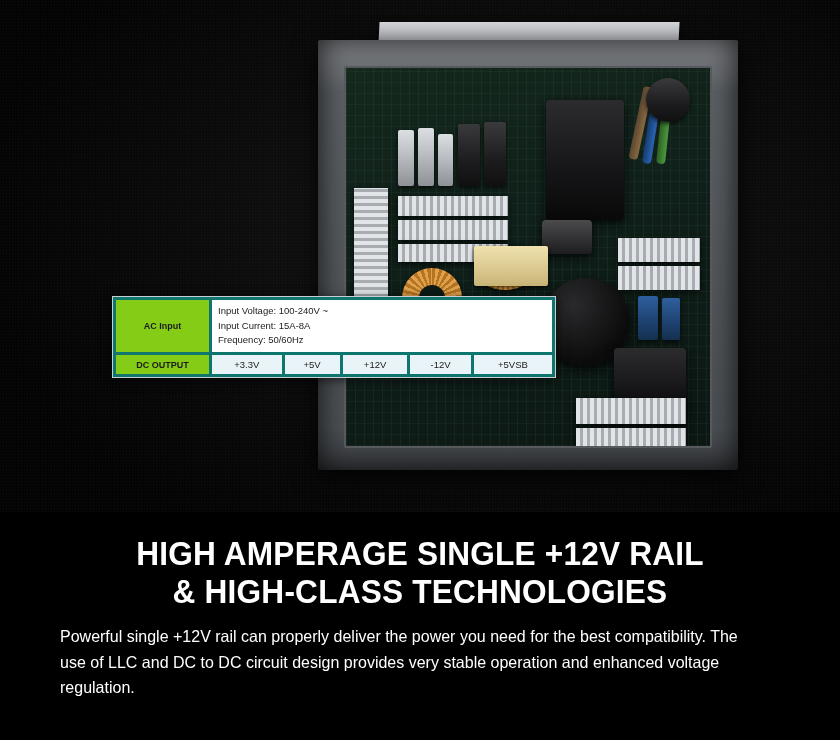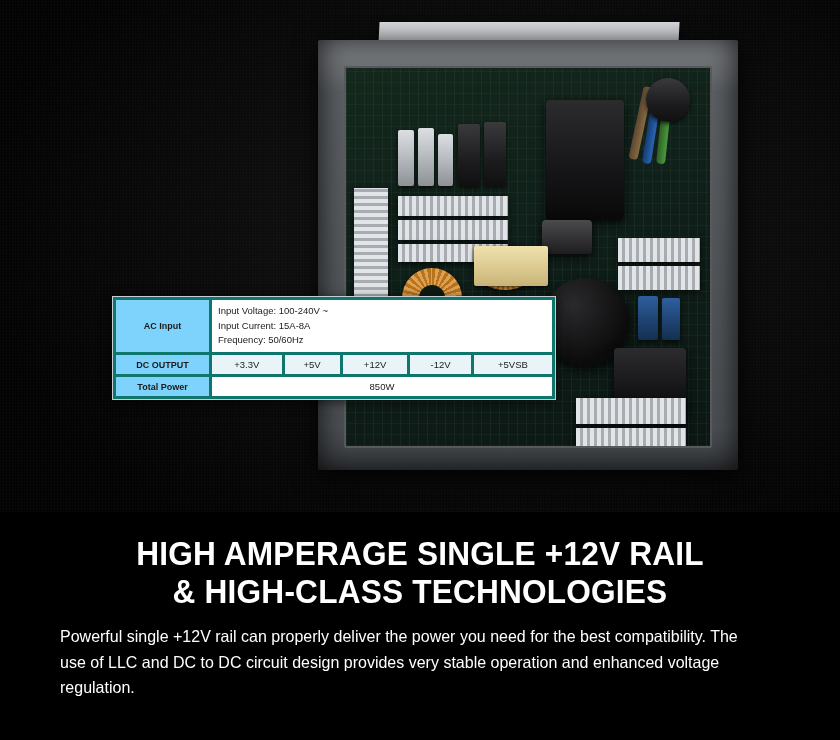--- a/index.html
+++ b/index.html
@@ -139,21 +139,21 @@
   .spec-table td {
     border: 3px solid #0f766e;
     padding: 4px 6px;
     vertical-align: middle;
   }
   .row-label {
     width: 96px;
     font-weight: bold;
     text-align: center;
     font-size: 9px;
-    background: #7dd3fc;
+    background: #84cc16;
   }
   .shade { background: #e9f4f8; border-radius: 10px; }
   .ac-lines { text-align: left; padding: 6px 8px; line-height: 1.55; font-size: 9.5px; }
   .ctr { text-align: center; }
   .hdr-v { text-align: center; font-weight: normal; }
 
   
   .bottom {
     position: absolute;
     left: 0; top: 512px;
@@ -250,24 +250,20 @@
           </td>
         </tr>
         <tr class="shade">
           <td class="row-label">DC OUTPUT</td>
           <td class="hdr-v">+3.3V</td>
           <td class="hdr-v">+5V</td>
           <td class="hdr-v">+12V</td>
           <td class="hdr-v">-12V</td>
           <td class="hdr-v">+5VSB</td>
         </tr>
-        <tr>
-          <td class="row-label">Total Power</td>
-          <td class="ctr" colspan="5">850W</td>
-        </tr>
       </tbody>
         </table>
     </div>
   </div>
 
   <div class="bottom">
     <div class="headline">
       <span>HIGH AMPERAGE SINGLE +12V RAIL</span>
       <span class="l2">&amp; HIGH-CLASS TECHNOLOGIES</span>
     </div>

